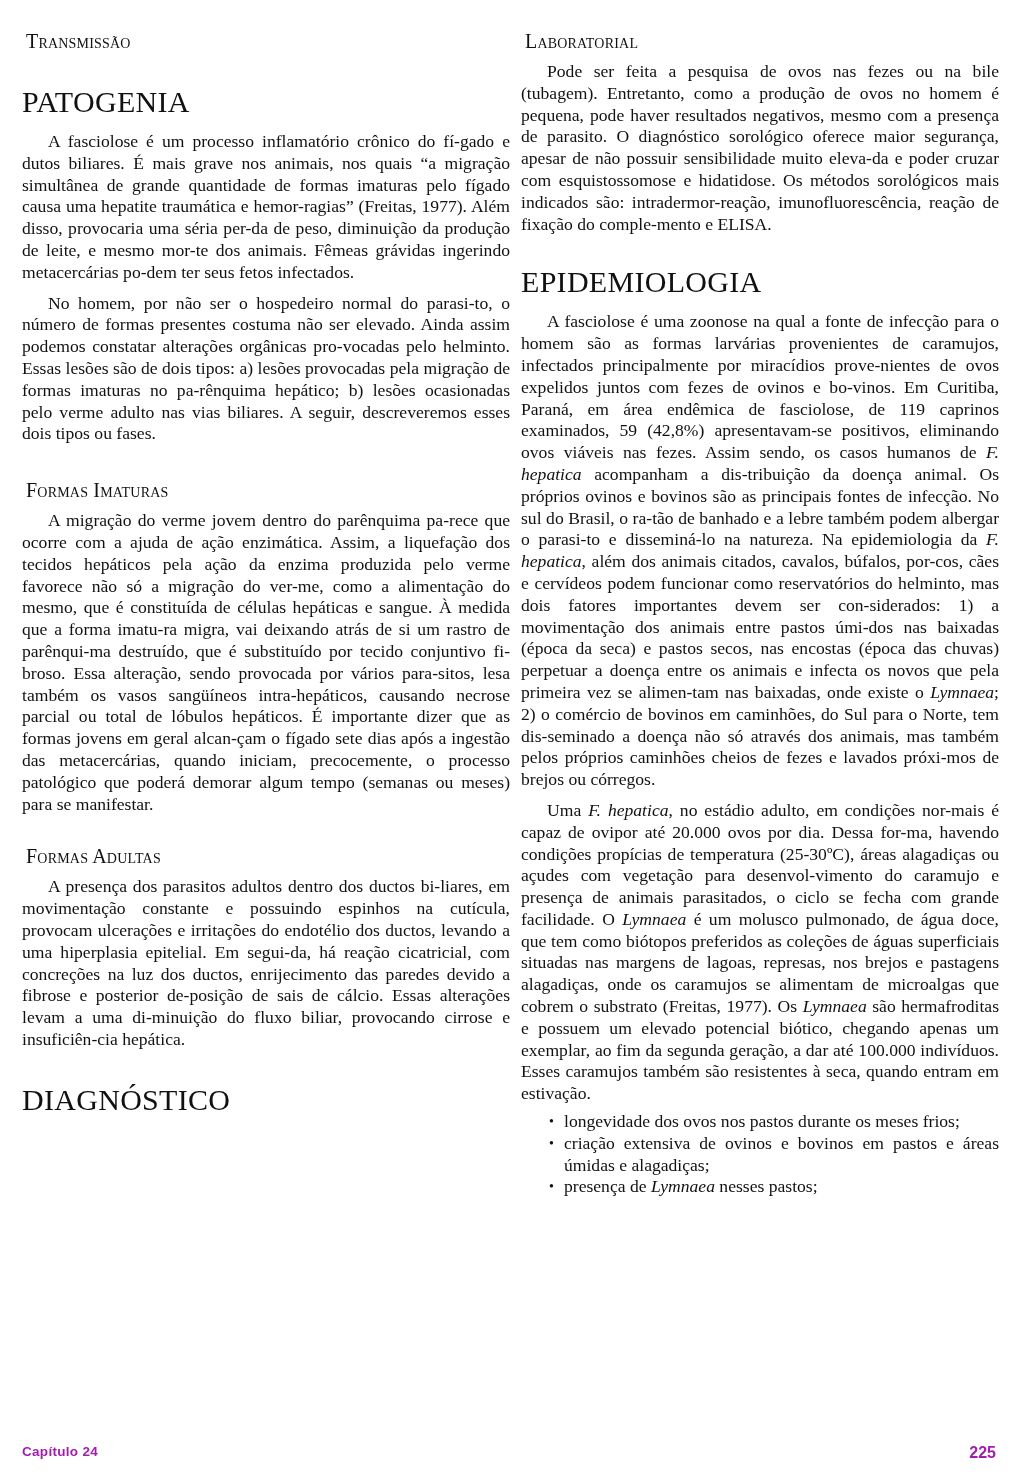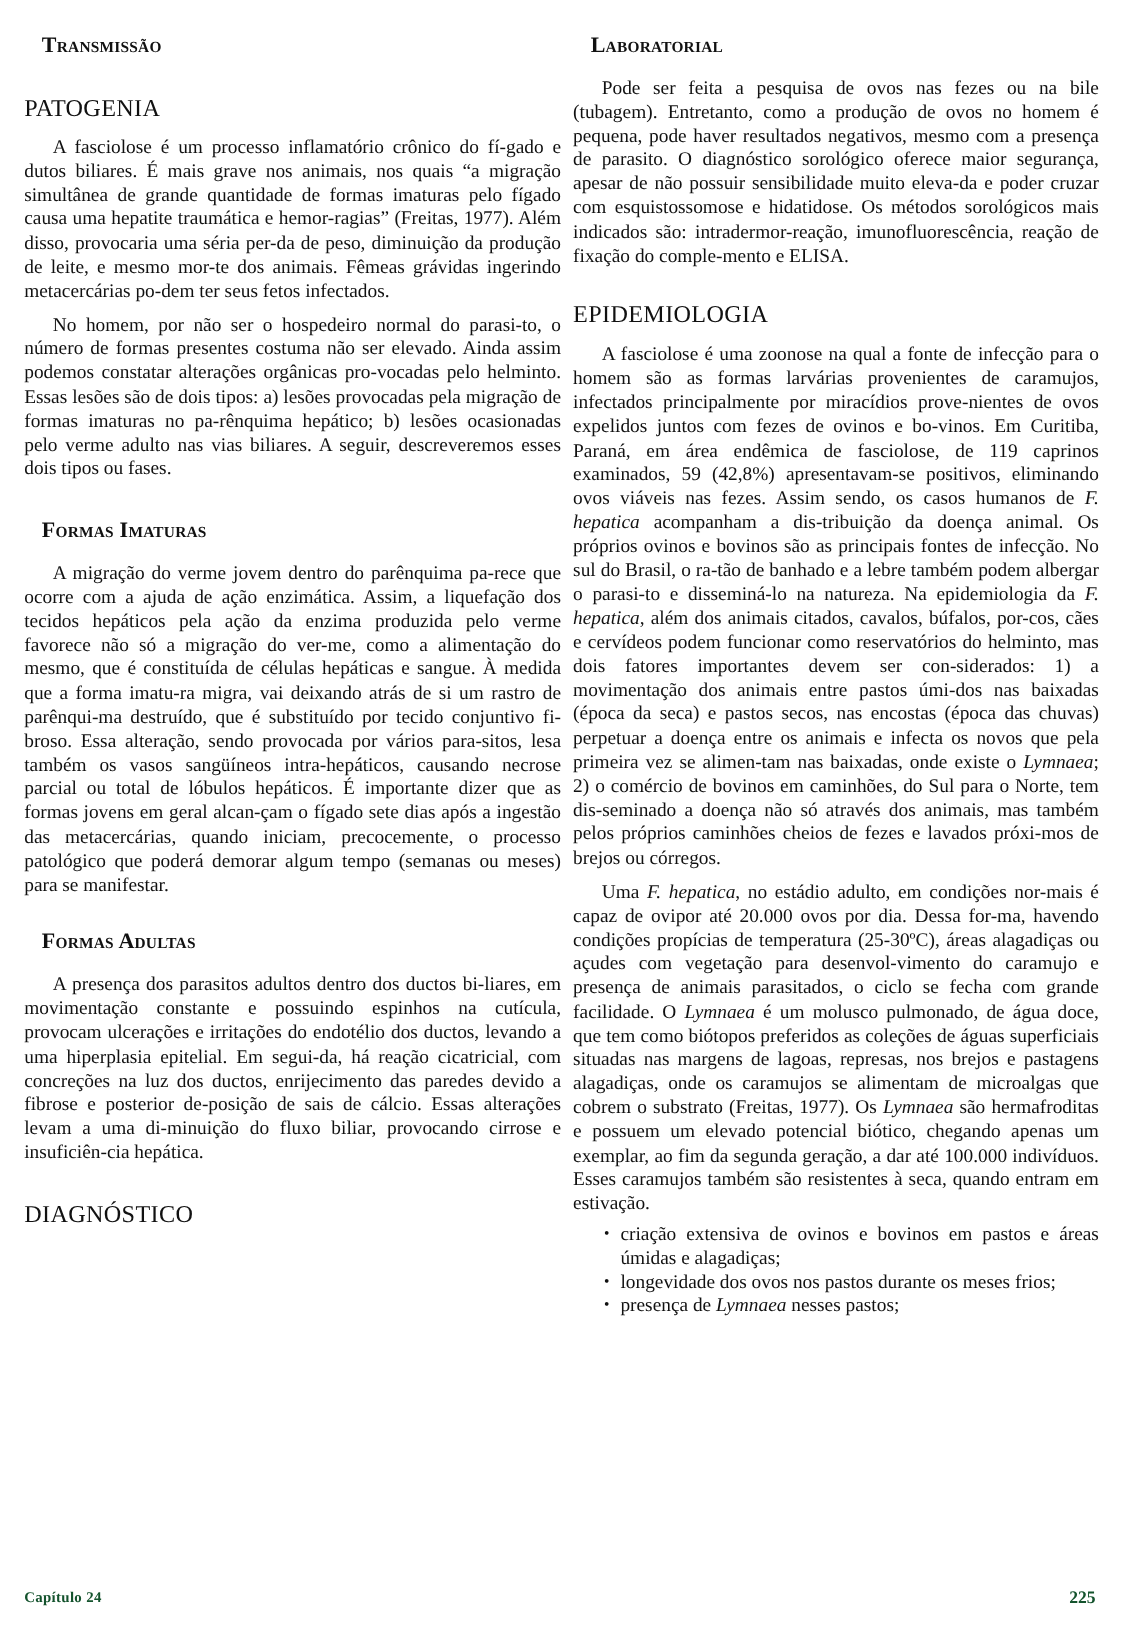--- a/index.html
+++ b/index.html
@@ -11,37 +11,37 @@
     .col { position: absolute; top: 0; width: 488px; }
     .col-left { left: 22px; }
     .col-right { left: 521px; width: 478px; }
     p {
       margin: 0; font-size: 17.6px; line-height: 21.8px;
       text-align: justify; text-indent: 26px; hyphens: manual;
     }
     p + p { margin-top: 9px; }
     .sc {
       font-variant: small-caps; font-size: 20px; letter-spacing: 0.2px;
-      font-weight: bold; margin: 16px;
+      font-weight: normal; margin: 4px;
     }
     .h1 {
-      font-size: 22px; letter-spacing: 0.3px; font-weight: normal; margin: 0;
+      font-size: 30px; letter-spacing: 0.3px; font-weight: normal; margin: 0;
     }
     em { font-style: italic; }
     ul.bullets { list-style: none; margin: 6px 0 0 0; padding: 0 0 0 28px; }
     ul.bullets li {
       position: relative; padding-left: 15px; font-size: 17.6px; line-height: 21.8px;
       text-align: justify;
     }
     ul.bullets li::before {
       content: "\2022"; position: absolute; left: 0; top: 0; font-size: 14px;
     }
     .footer {
-      position: absolute; top: 1444px; font-family: Liberation Serif, serif;
-      font-weight: bold; color: #14532d;
+      position: absolute; top: 1444px; font-family: Liberation Sans, sans-serif;
+      font-weight: bold; color: #a21caf;
     }
     .footer-left { left: 22px; font-size: 13.5px; letter-spacing: 0.3px; }
     .footer-right { right: 34px; font-size: 16px; }
   </style>
 </head>
 <body>
 
 <div class="col col-left">
   <h3 class="sc" style="margin-top:30px;">Transmissão</h3>
 
@@ -63,20 +63,20 @@
   <p style="margin-top:8px;">Pode ser feita a pesquisa de ovos nas fezes ou na bile (tubagem). Entretanto, como a produção de ovos no homem é pequena, pode haver resultados negativos, mesmo com a presença de parasito. O diagnóstico sorológico oferece maior segurança, apesar de não possuir sensibilidade muito eleva-da e poder cruzar com esquistossomose e hidatidose. Os métodos sorológicos mais indicados são: intradermor-reação, imunofluorescência, reação de fixação do comple-mento e ELISA.</p>
 
   <h2 class="h1" style="margin-top:30px;">EPIDEMIOLOGIA</h2>
 
   <p style="margin-top:12px;"><span>A fasciolose é uma zoonose na qual a fonte de infecção para o homem são as formas larvárias provenientes de caramujos, infectados principalmente por miracídios prove-nientes de ovos expelidos juntos com fezes de ovinos e bo-vinos. Em Curitiba, Paraná, em área endêmica de fasciolose, de 119 caprinos examinados, 59 (42,8%) apresentavam-se positivos, eliminando ovos viáveis nas fezes. Assim sendo, os casos humanos de </span><em>F. hepatica</em><span> acompanham a dis-tribuição da doença animal. Os próprios ovinos e bovinos são as principais fontes de infecção. No sul do Brasil, o ra-tão de banhado e a lebre também podem albergar o parasi-to e disseminá-lo na natureza. Na epidemiologia da </span><em>F. hepatica</em><span>, além dos animais citados, cavalos, búfalos, por-cos, cães e cervídeos podem funcionar como reservatórios do helminto, mas dois fatores importantes devem ser con-siderados: 1) a movimentação dos animais entre pastos úmi-dos nas baixadas (época da seca) e pastos secos, nas encostas (época das chuvas) perpetuar a doença entre os animais e infecta os novos que pela primeira vez se alimen-tam nas baixadas, onde existe o </span><em>Lymnaea</em><span>; 2) o comércio de bovinos em caminhões, do Sul para o Norte, tem dis-seminado a doença não só através dos animais, mas também pelos próprios caminhões cheios de fezes e lavados próxi-mos de brejos ou córregos.</span></p>
 
   <p><span>Uma </span><em>F. hepatica</em><span>, no estádio adulto, em condições nor-mais é capaz de ovipor até 20.000 ovos por dia. Dessa for-ma, havendo condições propícias de temperatura (25-30ºC), áreas alagadiças ou açudes com vegetação para desenvol-vimento do caramujo e presença de animais parasitados, o ciclo se fecha com grande facilidade. O </span><em>Lymnaea</em><span> é um molusco pulmonado, de água doce, que tem como biótopos preferidos as coleções de águas superficiais situadas nas margens de lagoas, represas, nos brejos e pastagens alagadiças, onde os caramujos se alimentam de microalgas que cobrem o substrato (Freitas, 1977). Os </span><em>Lymnaea</em><span> são hermafroditas e possuem um elevado potencial biótico, chegando apenas um exemplar, ao fim da segunda geração, a dar até 100.000 indivíduos. Esses caramujos também são resistentes à seca, quando entram em estivação.</span></p>
 
 
   <ul class="bullets">
+    <li>longevidade dos ovos nos pastos durante os meses frios;</li>
     <li>criação extensiva de ovinos e bovinos em pastos e áreas úmidas e alagadiças;</li>
-    <li>longevidade dos ovos nos pastos durante os meses frios;</li>
     <li><span>presença de </span><em>Lymnaea</em><span> nesses pastos;</span></li>
   </ul>
 </div>
 
 <div class="footer footer-left">Capítulo 24</div>
 <div class="footer footer-right">225</div>
 
 </body></html>

